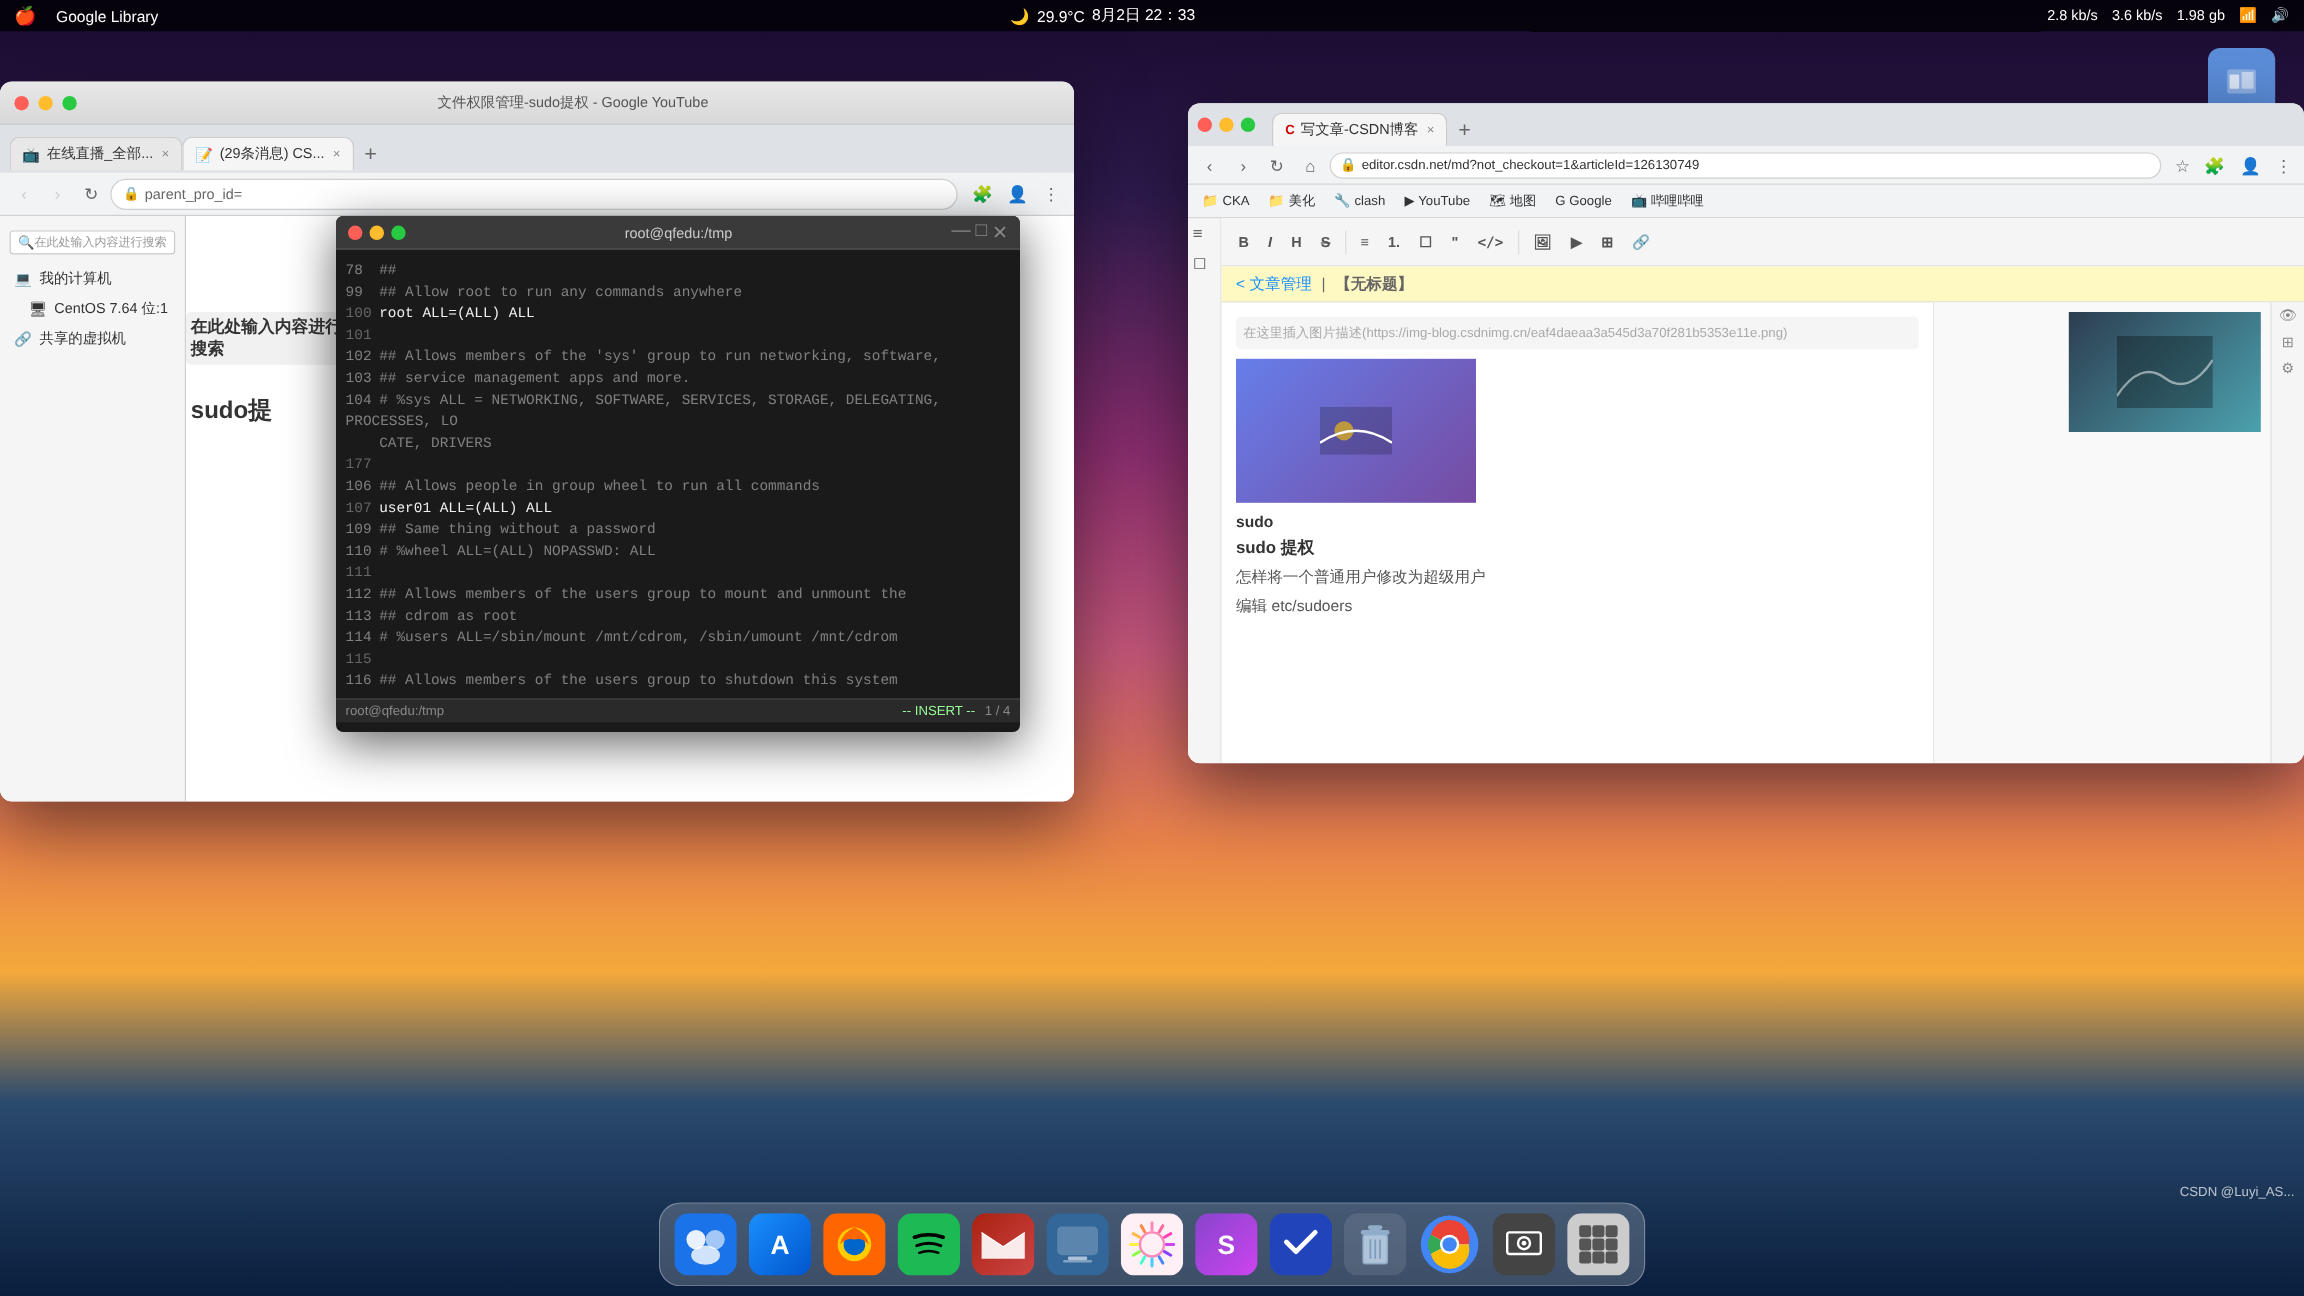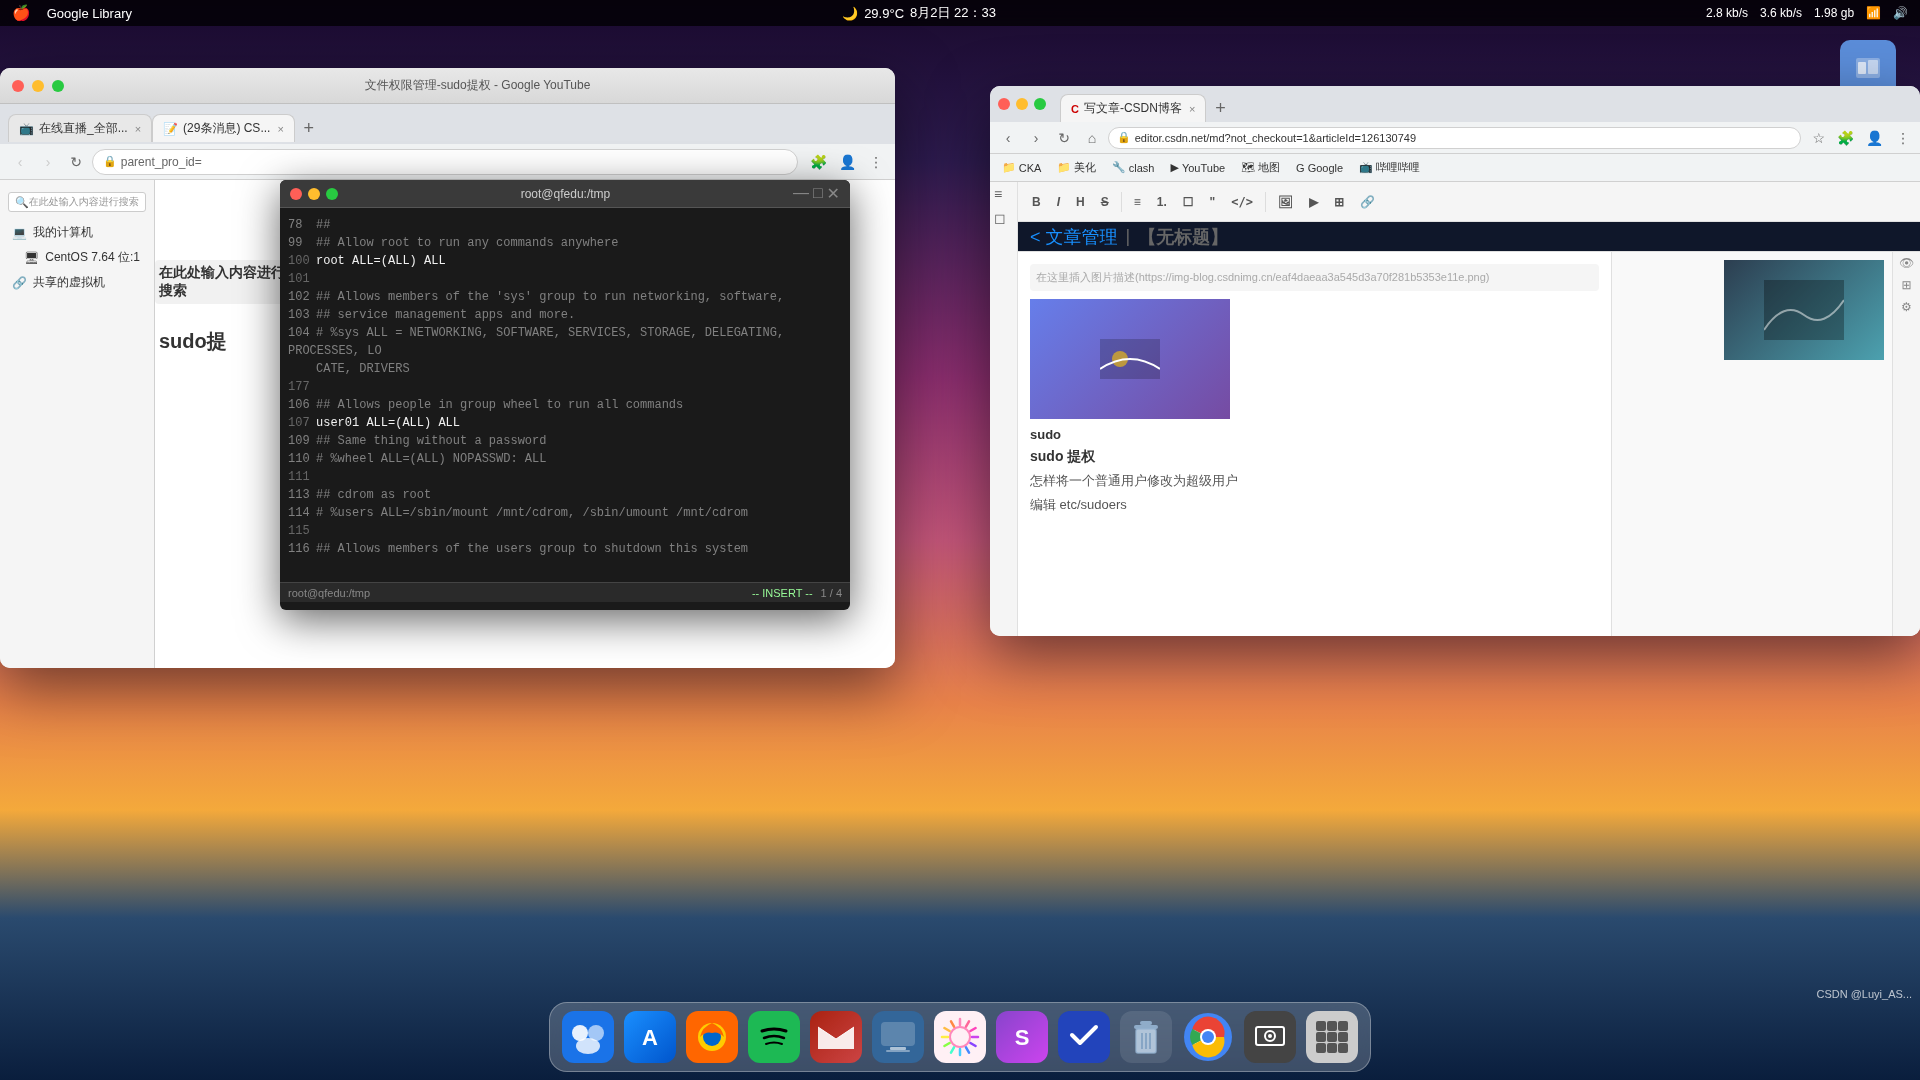--- a/index.html
+++ b/index.html
@@ -313,26 +313,26 @@
     .editor-btn {
       padding: 3px 6px;
       border-radius: 3px;
       font-size: 12px;
       cursor: pointer;
       color: #555;
       font-weight: bold;
     }
     .breadcrumb-bar {
       height: 30px;
-      background: #0f172a;
+      background: #fef9c3;
       border-bottom: 1px solid #e0e0e0;
       display: flex;
       align-items: center;
       padding: 0 12px;
-      font-size: 18px;
+      font-size: 13px;
       color: #666;
       gap: 8px;
     }
 
     
     .editor-split {
       display: flex;
       height: calc(100% - 70px);
     }
     .editor-write-pane {
@@ -628,20 +628,21 @@
       <div><span class="line-number code-comment">102</span><span class="code-comment">## Allows members of the 'sys' group to run networking, software,</span></div>
       <div><span class="line-number code-comment">103</span><span class="code-comment">## service management apps and more.</span></div>
       <div><span class="line-number code-comment">104</span><span class="code-comment"># %sys ALL = NETWORKING, SOFTWARE, SERVICES, STORAGE, DELEGATING, PROCESSES, LO</span></div>
       <div><span class="line-number"></span><span class="code-comment">CATE, DRIVERS</span></div>
       <div><span class="line-number">177</span></div>
       <div><span class="line-number code-comment">106</span><span class="code-comment">## Allows people in group wheel to run all commands</span></div>
       <div><span class="line-number">107</span><span class="code-text">user01  ALL=(ALL)       ALL</span></div>
       <div><span class="line-number code-comment">109</span><span class="code-comment">## Same thing without a password</span></div>
       <div><span class="line-number code-comment">110</span><span class="code-comment"># %wheel       ALL=(ALL)       NOPASSWD: ALL</span></div>
       <div><span class="line-number">111</span></div>
+      <div><span class="line-number code-comment">112</span><span class="code-comment">## Allows members of the users group to mount and unmount the</span></div>
       <div><span class="line-number code-comment">113</span><span class="code-comment">## cdrom as root</span></div>
       <div><span class="line-number code-comment">114</span><span class="code-comment"># %users  ALL=/sbin/mount /mnt/cdrom, /sbin/umount /mnt/cdrom</span></div>
       <div><span class="line-number">115</span></div>
       <div><span class="line-number code-comment">116</span><span class="code-comment">## Allows members of the users group to shutdown this system</span></div>
 
     </div>
     <div class="terminal-statusbar">
       <span>root@qfedu:/tmp</span>
       <div style="display:flex;align-items:center;gap:8px;">
         <span class="code-insert">-- INSERT --</span>

